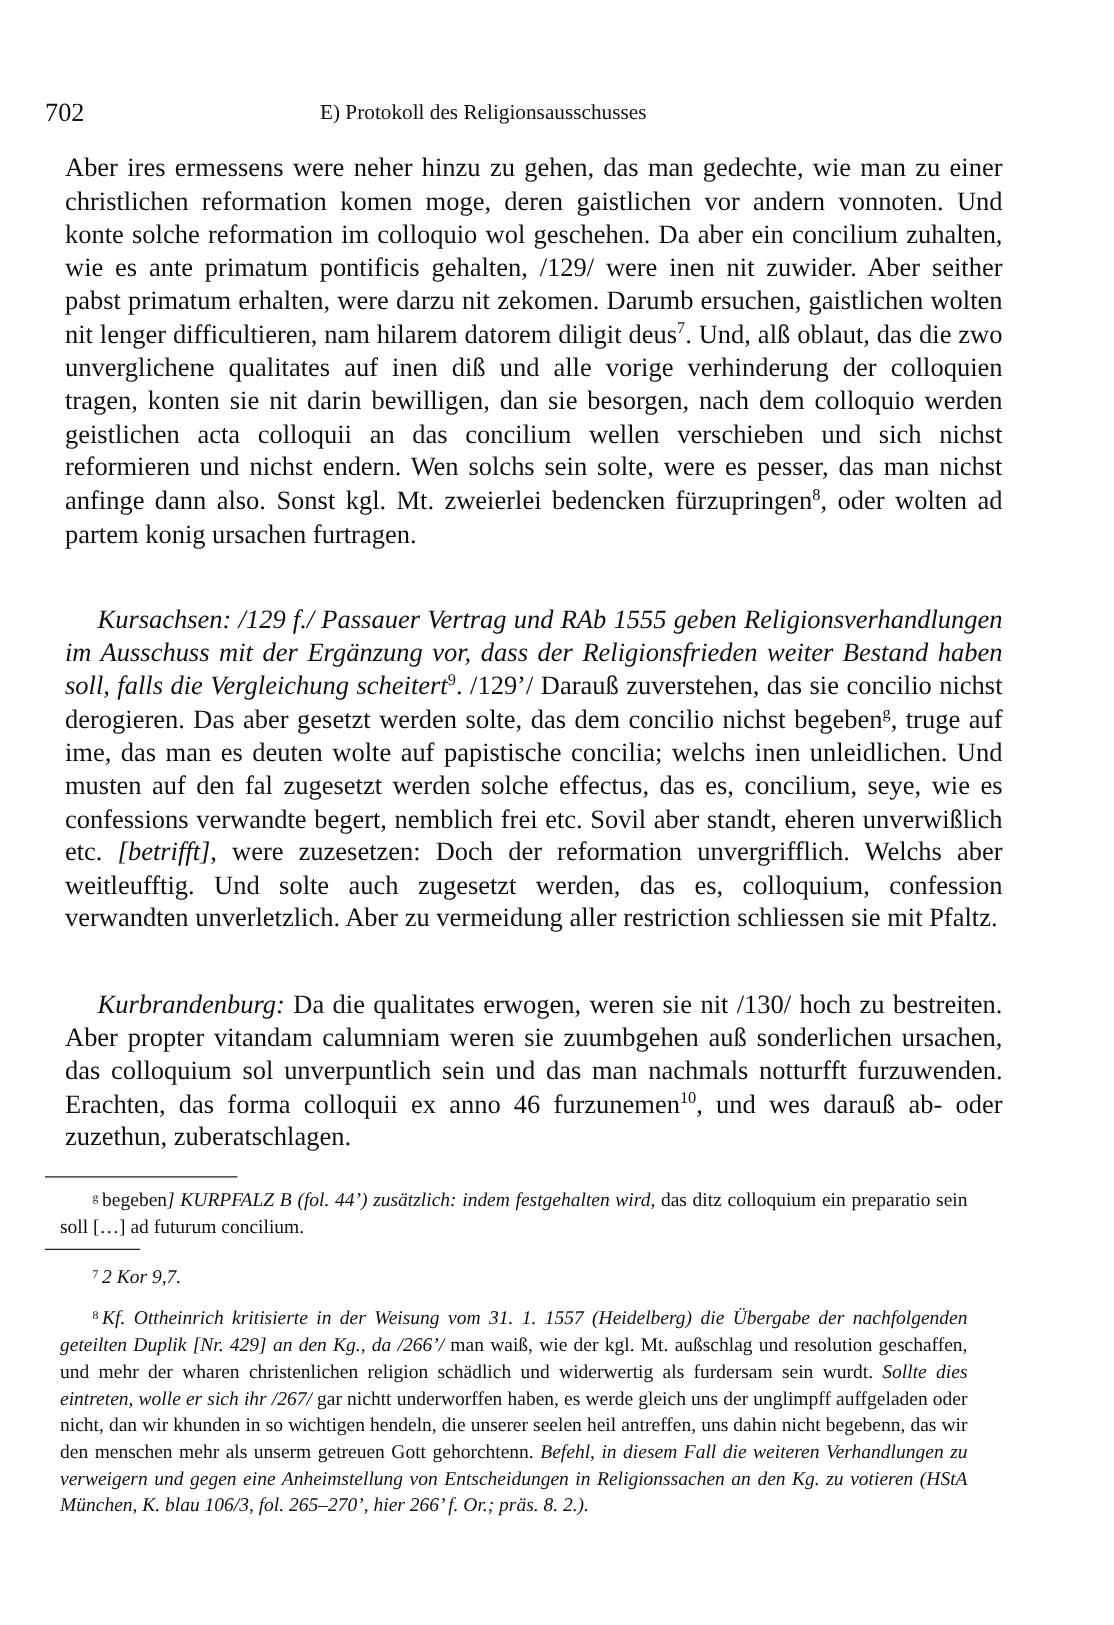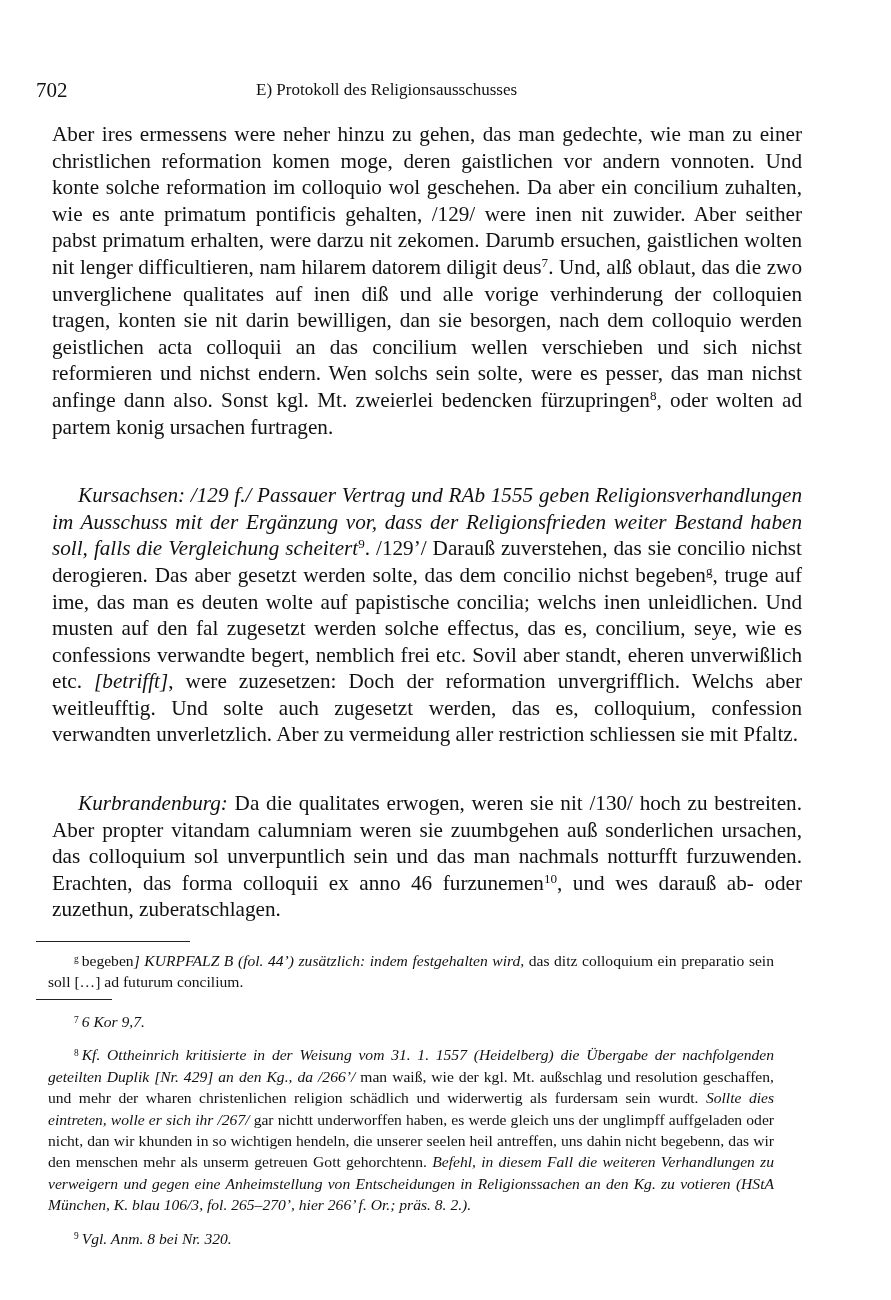--- a/index.html
+++ b/index.html
@@ -45,18 +45,17 @@
     <p class="indent"><span class="it">Kurbrandenburg:</span><span> Da die qualitates erwogen, weren sie nit /130/ hoch zu be­streiten. Aber propter vitandam calumniam weren sie zuumbgehen auß sonder­lichen ursachen, das colloquium sol unverpuntlich sein und das man nachmals notturfft furzuwenden. Erachten, das forma colloquii ex anno 46 furzunemen</span><sup>10</sup><span>, und wes darauß ab- oder zuzethun, zuberatschlagen.</span></p>
   </div>
 
   <div class="rule" style="top:941px; width:154px;"></div>
   <div class="fn-area" style="top:938px;">
     <p><sup class="fn">g</sup><span>begeben</span><span class="it">] KURPFALZ B (fol. 44’) zusätzlich: indem festgehalten wird,</span><span> das ditz colloquium ein preparatio sein soll […] ad futurum concilium.</span></p>
   </div>
 
   <div class="rule" style="top:999px; width:76px;"></div>
   <div class="fn-area" style="top:999px;">
-    <p><sup class="fn">7</sup><span class="it">6 Kor 9,7.</span></p>
+    <p><sup class="fn">7</sup><span class="it">2 Kor 9,7.</span></p>
     <p><sup class="fn">8</sup><span class="it">Kf. Ottheinrich kritisierte in der Weisung vom 31. 1. 1557 (Heidelberg) die Übergabe der nachfolgenden geteilten Duplik [Nr. 429] an den Kg., da /266’/</span><span> man waiß, wie der kgl. Mt. außschlag und resolution geschaffen, und mehr der wharen christenlichen religion schädlich und widerwertig als furdersam sein wurdt. </span><span class="it">Sollte dies eintreten, wolle er sich ihr /267/</span><span> gar nichtt underworffen haben, es werde gleich uns der unglimpff auffgeladen oder nicht, dan wir khunden in so wichtigen hendeln, die unserer seelen heil antreffen, uns dahin nicht begebenn, das wir den menschen mehr als unserm getreuen Gott gehorchtenn. </span><span class="it">Befehl, in diesem Fall die weiteren Verhandlungen zu verweigern und gegen eine Anheimstellung von Entscheidungen in Religionssachen an den Kg. zu votieren (HStA München, K. blau 106/3, fol. 265–270’, hier 266’ f. Or.; präs. 8. 2.).</span></p>
-    <p><sup class="fn">9</sup><span class="it">Vgl. Anm. 8 bei Nr. 320.</span></p>
   </div>
 
 </div>
 
 </body></html>

